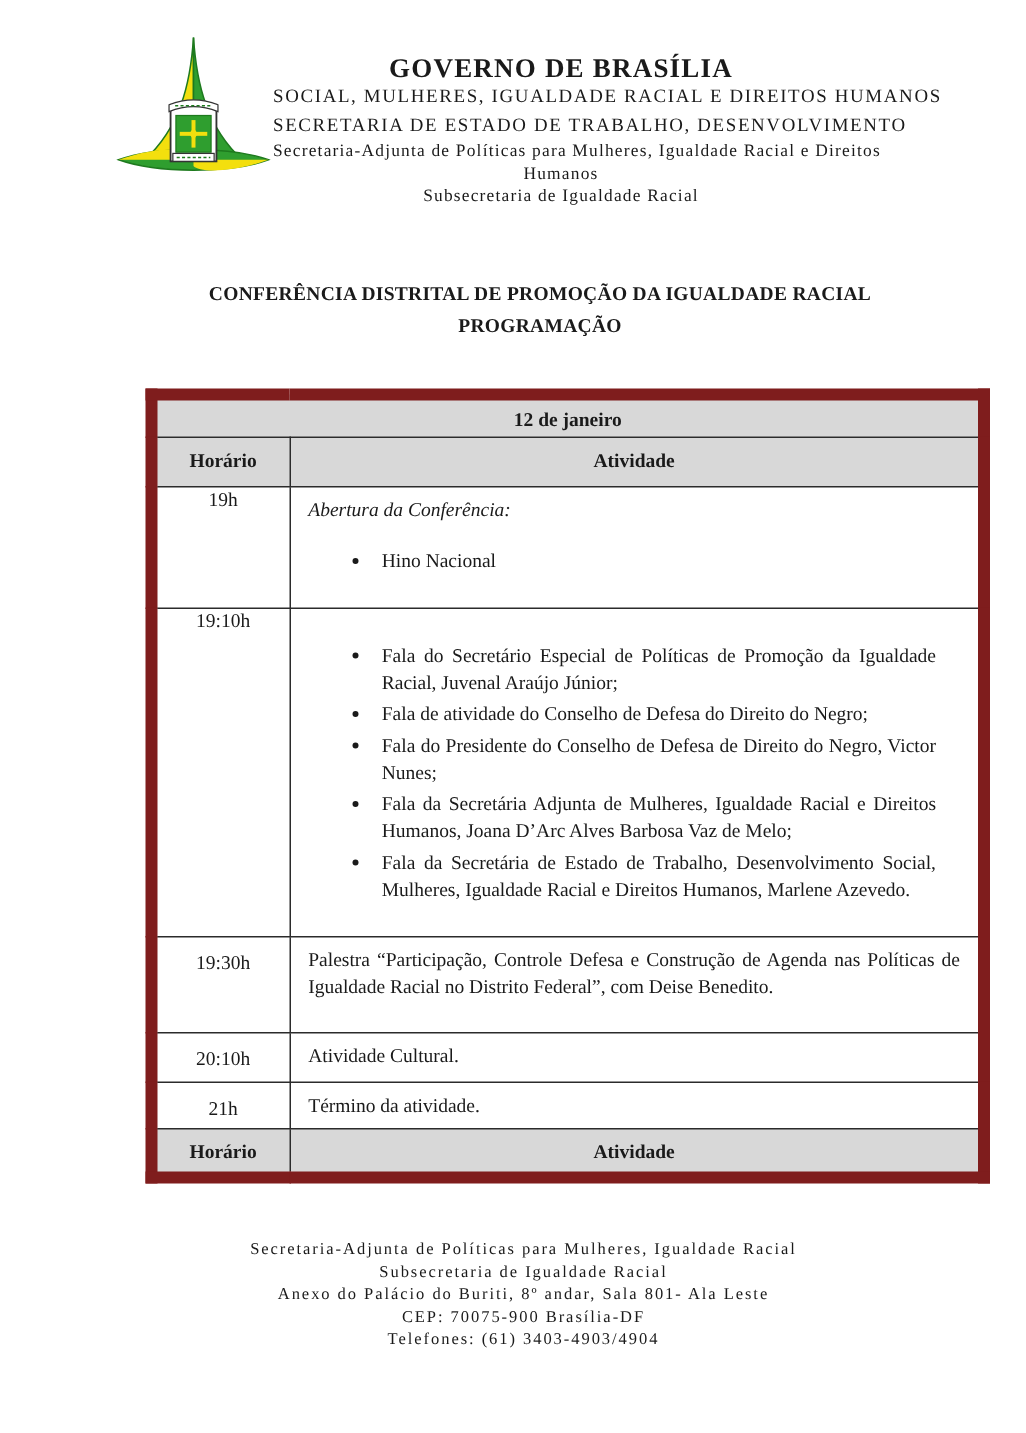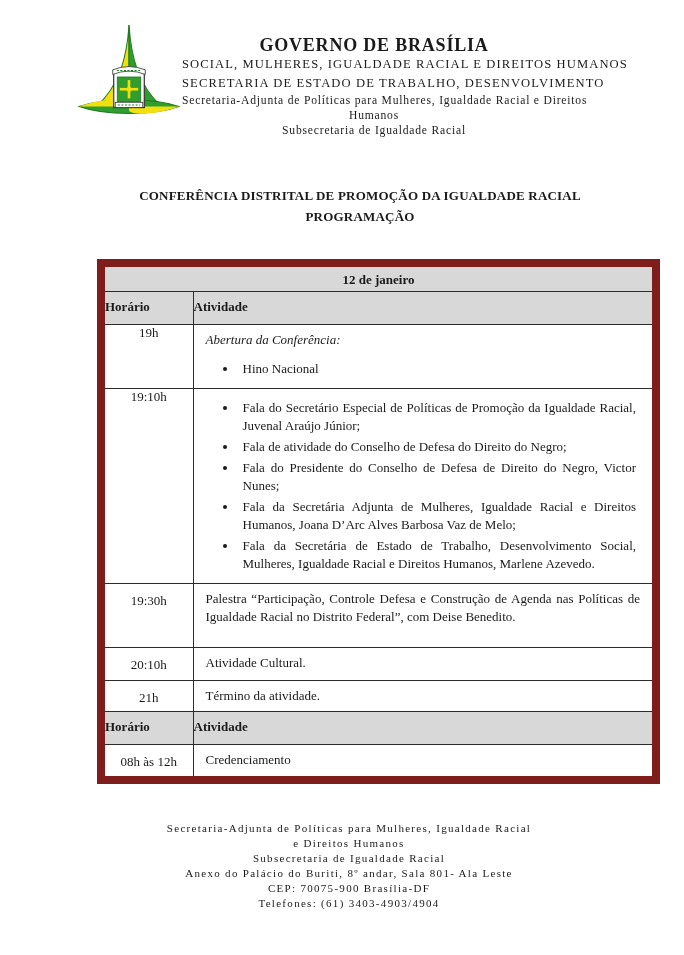--- a/index.html
+++ b/index.html
@@ -52,37 +52,37 @@
   .date-cell {
     background: #d8d8d8;
     text-align: center;
     font-weight: bold;
     height: 28px;
     padding-top: 5px;
   }
   .cols-row td {
     background: #d8d8d8;
     font-weight: bold;
-    text-align: left;
+    text-align: center;
     height: 33px;
     padding-top: 7px;
   }
   .time-cell {
     width: 92px;
     text-align: center;
     padding-top: 9px;
   }
   td.v-mid { vertical-align: middle; padding-top: 0; }
   .act-cell {
     padding: 6px 12px;
     line-height: 18px;
     text-align: justify;
   }
   .act-intro { margin-bottom: 11px; font-style: italic; }
-  .act-cell ul { margin: 4px; padding-left: 28px; list-style: disc; }
+  .act-cell ul { margin: 16px; padding-left: 28px; list-style: disc; }
   .act-cell li { padding-left: 5px; margin-bottom: 3px; text-align: justify; }
   .act-cell li:last-child { margin-bottom: 0; }
 
   
   .doc-footer {
     margin-top: 37px;
     padding-left: 14px;
     text-align: center;
     font-size: 11px;
     letter-spacing: 1.3px;
@@ -183,29 +183,24 @@
 
       <tr style="height:31px">
         <td class="time-cell">21h</td>
         <td class="act-cell">Término da atividade.</td>
       </tr>
 
       <tr class="cols-row">
         <td>Horário</td>
         <td>Atividade</td>
       </tr>
-      <tr style="height:36px">
-        <td class="time-cell">08h às 12h</td>
-        <td class="act-cell">Credenciamento</td>
-      </tr>
     </tbody>
   </table>
 
   <div class="doc-footer">
     <div>Secretaria-Adjunta de Políticas para Mulheres, Igualdade Racial</div>
-    <div>e Direitos Humanos</div>
     <div>Subsecretaria de Igualdade Racial</div>
     <div>Anexo do Palácio do Buriti, 8º andar, Sala 801- Ala Leste</div>
     <div>CEP: 70075-900 Brasília-DF</div>
     <div>Telefones: (61) 3403-4903/4904</div>
   </div>
 
 </div>
 
 </body></html>

